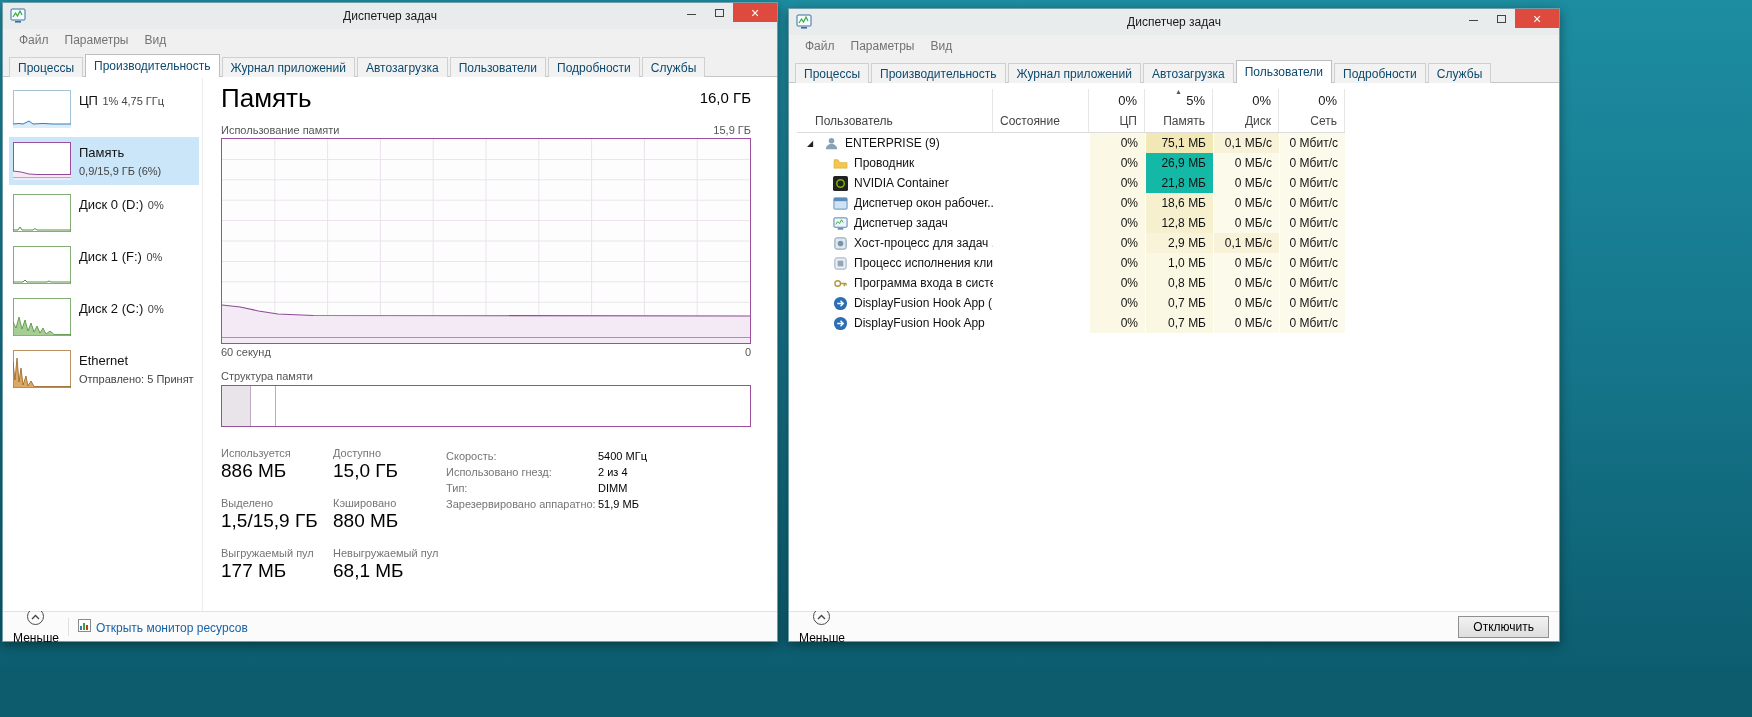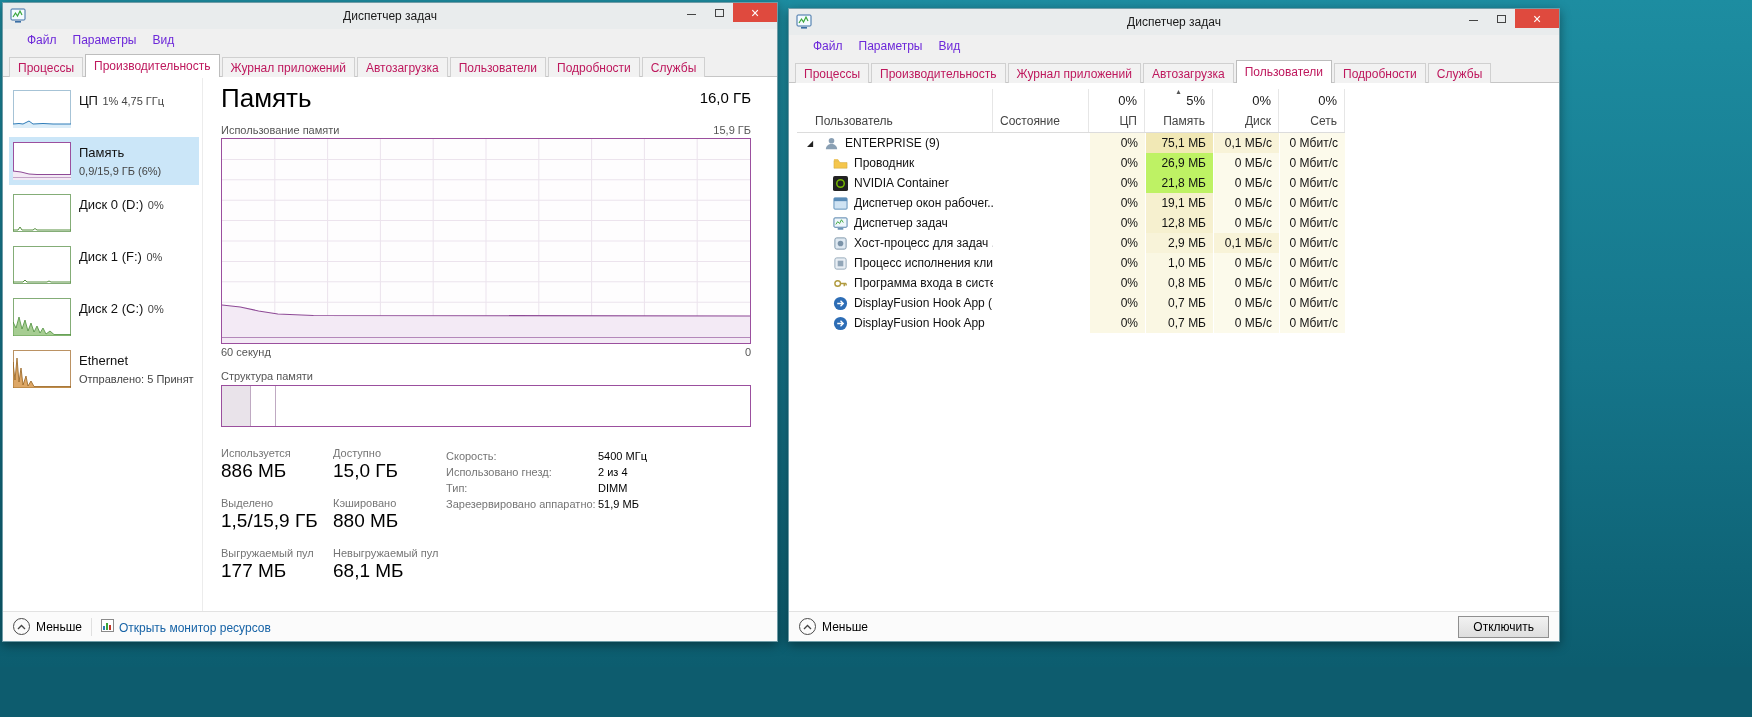--- a/index.html
+++ b/index.html
@@ -32,27 +32,27 @@
     display:flex; align-items:center; justify-content:center;
     font-size:12px; color:#1a1a1a;
   }
   .controls { position:absolute; top:0; right:0; display:flex; z-index:2; }
   .ctrl { width:28px; height:19px; display:flex; align-items:center; justify-content:center; }
   .ctrl .bar { width:9px; height:1px; background:#444; margin-top:4px; }
   .ctrl .box { width:9px; height:8px; border:1px solid #444; }
   .ctrl.close { width:44px; background:#df4a3e; color:#fff; font-size:14px; line-height:1; }
 
   
-  .menubar { height:22px; display:flex; align-items:center; padding-left:16px; font-size:12px; color:#6d28d9; background:#f0f0f0; flex:none; }
+  .menubar { height:22px; display:flex; align-items:center; padding-left:8px; font-size:12px; color:#737373; background:#f0f0f0; flex:none; }
   .menu-item { padding:2px 8px; }
   .tabbar { height:26px; display:flex; align-items:flex-end; padding:0 6px; background:#f0f0f0; border-bottom:1px solid #c6c6c6; flex:none; position:relative; }
   .tab {
     display:inline-flex; align-items:center; height:20px; padding:8px 8px;
     border:1px solid #d0d0d0; border-bottom:none; background:#f2f2f2;
-    font-size:12px; color:#be185d; margin-right:2px; position:relative; margin-bottom:-1px;
+    font-size:12px; color:#0c4a6e; margin-right:2px; position:relative; margin-bottom:-1px;
   }
   .tab.selected {
     background:#fff; height:23px; border-color:#bdbdbd; z-index:3;
     box-shadow:0 1px 0 #fff;
   }
 
   .content { flex:1; background:#fff; overflow:hidden; position:relative; }
 
   
   .perf-body { display:flex; height:100%; }
@@ -82,21 +82,21 @@
   .stat-label { font-size:11px; color:#757575; margin-top:15px; }
   .stats-grid .stat-label:nth-child(-n+2) { margin-top:0; }
   .stat-value { font-size:19px; color:#000; margin-top:1px; white-space:nowrap; }
   .details { padding-top:1px; }
   .detail-row { display:flex; font-size:11px; line-height:16px; }
   .detail-label { width:152px; color:#757575; }
   .detail-value { color:#000; }
 
   
   .footer { height:30px; flex:none; border-top:1px solid #e2e2e2; background:#fbfbfb; display:flex; align-items:center; padding:0 10px; }
-  .less-btn { display:flex; align-items:center; gap:6px; font-size:12px; color:#000; }
+  .less-btn { display:flex; align-items:center; gap:6px; font-size:12px; color:#000;flex-direction:column; }
   .circle-icon { width:17px; height:17px; border:1px solid #4a4a4a; border-radius:50%; display:flex; align-items:center; justify-content:center; }
   .footer-divider { width:1px; height:18px; background:#e0e0e0; margin:0 9px; }
   .res-link { display:flex; align-items:flex-end; gap:5px; font-size:12px; color:#1763a6; }
   .spacer { flex:1; }
   .disconnect-btn {
     font-size:12px; color:#000; padding:3px 14px;
     background:linear-gradient(#f2f2f2,#dedede); border:1px solid #8f8f8f;
   }
 
   
@@ -113,21 +113,21 @@
 
   .urow { height:20px; align-items:center; font-size:12px; color:#111; }
   .uc-name { display:flex; align-items:center; gap:6px; padding-left:36px; white-space:nowrap; overflow:hidden; }
   .urow.group .uc-name { padding-left:10px; }
   .expand { font-size:8px; color:#222; width:11px; flex:none; }
   .row-icon { width:15px; height:15px; flex:none; }
   .row-icon svg { display:block; width:100%; height:100%; }
   .uc { height:100%; display:flex; align-items:center; justify-content:flex-end; padding-right:7px; border-left:1px solid #fff; }
   .hc  { background:#fbf8e5; }
   .hm1 { background:#f1e8b5; }
-  .hm2 { background:#bef264; }
+  .hm2 { background:#14b8a6; }
   .hm3 { background:#f6f0cf; }
   .hm4 { background:#f8f3d9; }
   .hm5 { background:#faf7e3; }
   .hd0 { background:#fcfaeb; }
   .hd1 { background:#f8f3d8; }
   .hn  { background:#fcfaeb; }
 </style>
 </head>
 <body>
 
@@ -480,21 +480,21 @@
               <span class="row-icon">
                   <svg viewBox="0 0 16 16">
                     <rect x="1" y="2" width="14" height="12" rx="1" fill="#cfe3f3" stroke="#5b8db8"></rect>
                     <rect x="1" y="2" width="14" height="3.5" fill="#5b8db8"></rect>
                   </svg>
                 </span>
               <span>Диспетчер окон рабочег...</span>
             </div>
             <div class="uc"></div>
             <div class="uc hc">0%</div>
-            <div class="uc hm3">19,1 МБ</div>
+            <div class="uc hm3">18,6 МБ</div>
             <div class="uc hd0">0 МБ/с</div>
             <div class="uc hn">0 Мбит/с</div>
           </div>
 
           <div class="ugrid urow">
             <div class="uc-name">
               <span class="row-icon">
                   <svg viewBox="0 0 16 16">
                     <rect x="1" y="2" width="14" height="10" rx="1" fill="#eef6fb" stroke="#4a7ba6"></rect>
                     <path d="M3 9l2-3 2 2 2-4 2 3" stroke="#3aa63a" fill="none"></path>

